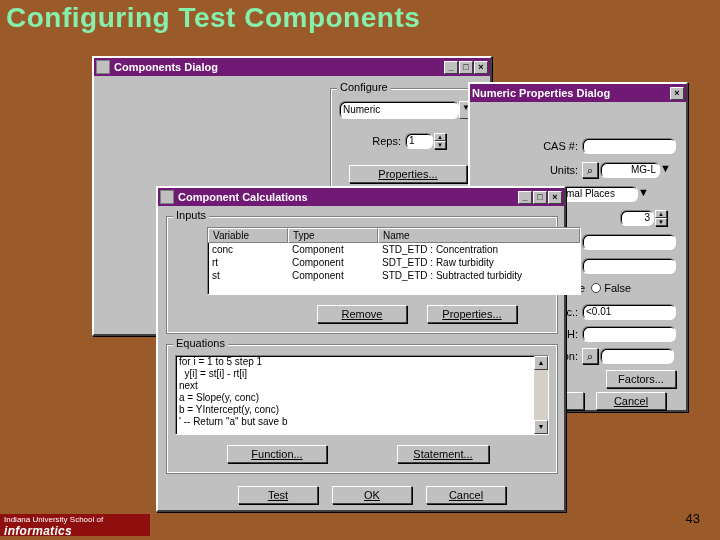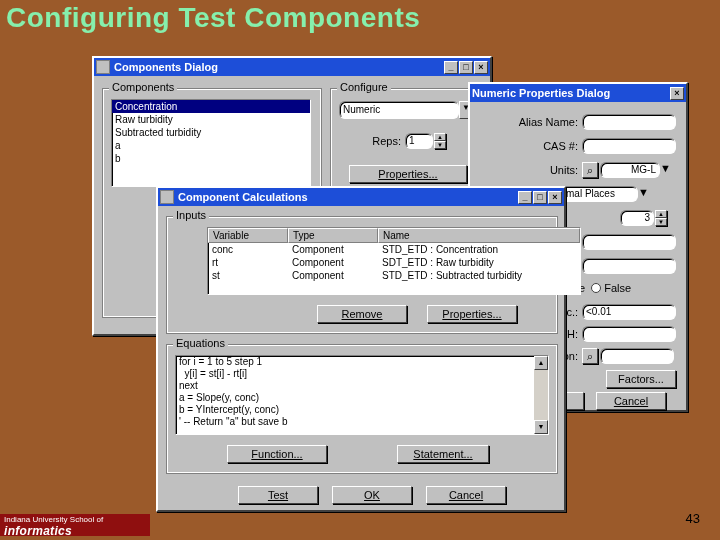--- a/index.html
+++ b/index.html
@@ -47,21 +47,21 @@
   .win {
     position: absolute;
     background: #c0c0c0;
     border: 2px solid #fff;
     border-right-color: #404040;
     border-bottom-color: #404040;
     box-shadow: 1px 1px 0 #000;
   }
   .titlebar {
     height: 18px;
-    background: #1d4ed8;
+    background: #701a75;
     color: #fff;
     font-weight: bold;
     font-size: 11px;
     display: flex;
     align-items: center;
     padding: 0 2px;
   }
   .titlebar .icon {
     width: 14px; height: 14px; background: #c0c0c0; margin-right: 4px;
     border: 1px solid #808080;
@@ -157,30 +157,20 @@
 <div class="win" style="left:92px; top:56px; width:400px; height:280px;">
   <div class="titlebar">
     <span class="icon"></span>
     <span>Components Dialog</span>
     <span class="spacer"></span>
     <span class="ctl">_</span>
     <span class="ctl">□</span>
     <span class="ctl">×</span>
   </div>
 
-  <div class="groupbox" style="left:8px; top:30px; width:220px; height:230px;">
-    <div class="gb-label">Components</div>
-    <div class="sunken" style="position:absolute; left:8px; top:10px; width:200px; height:88px;">
-      <div class="listbox-item sel">Concentration</div>
-      <div class="listbox-item">Raw turbidity</div>
-      <div class="listbox-item">Subtracted turbidity</div>
-      <div class="listbox-item">a</div>
-      <div class="listbox-item">b</div>
-    </div>
-  </div>
 
   <div class="groupbox" style="left:236px; top:30px; width:156px; height:160px;">
     <div class="gb-label">Configure</div>
     <div class="combo" style="position:absolute; left:8px; top:12px; width:138px;">
       <div class="sunken input" style="width:120px;height:18px;padding:2px 3px;">Numeric</div>
       <div class="arrow">▼</div>
     </div>
     <div class="field-row" style="left:30px; top:44px;">
       <label style="width:40px;">Reps:</label>
       <div class="sunken input" style="width:28px;height:16px;padding:1px 3px;">1</div>
@@ -194,24 +184,20 @@
   </div>
 </div>
 
 <div class="win" style="left:468px; top:82px; width:220px; height:330px;">
   <div class="titlebar">
     <span>Numeric Properties Dialog</span>
     <span class="spacer"></span>
     <span class="ctl">×</span>
   </div>
 
-  <div class="field-row" style="left:28px; top:30px;">
-    <label style="width:80px;">Alias Name:</label>
-    <div class="sunken input" style="width:94px;height:16px;"></div>
-  </div>
   <div class="field-row" style="left:28px; top:54px;">
     <label style="width:80px;">CAS #:</label>
     <div class="sunken input" style="width:94px;height:16px;"></div>
   </div>
   <div class="field-row" style="left:28px; top:78px;">
     <label style="width:80px;">Units:</label>
     <div class="btn small" style="position:static;">⌕</div>
     <div class="sunken input" style="width:60px;height:16px;padding:1px 3px;margin-left:2px;text-align:right;">MG-L</div>
     <div class="arrow" style="height:16px;">▼</div>
   </div>

